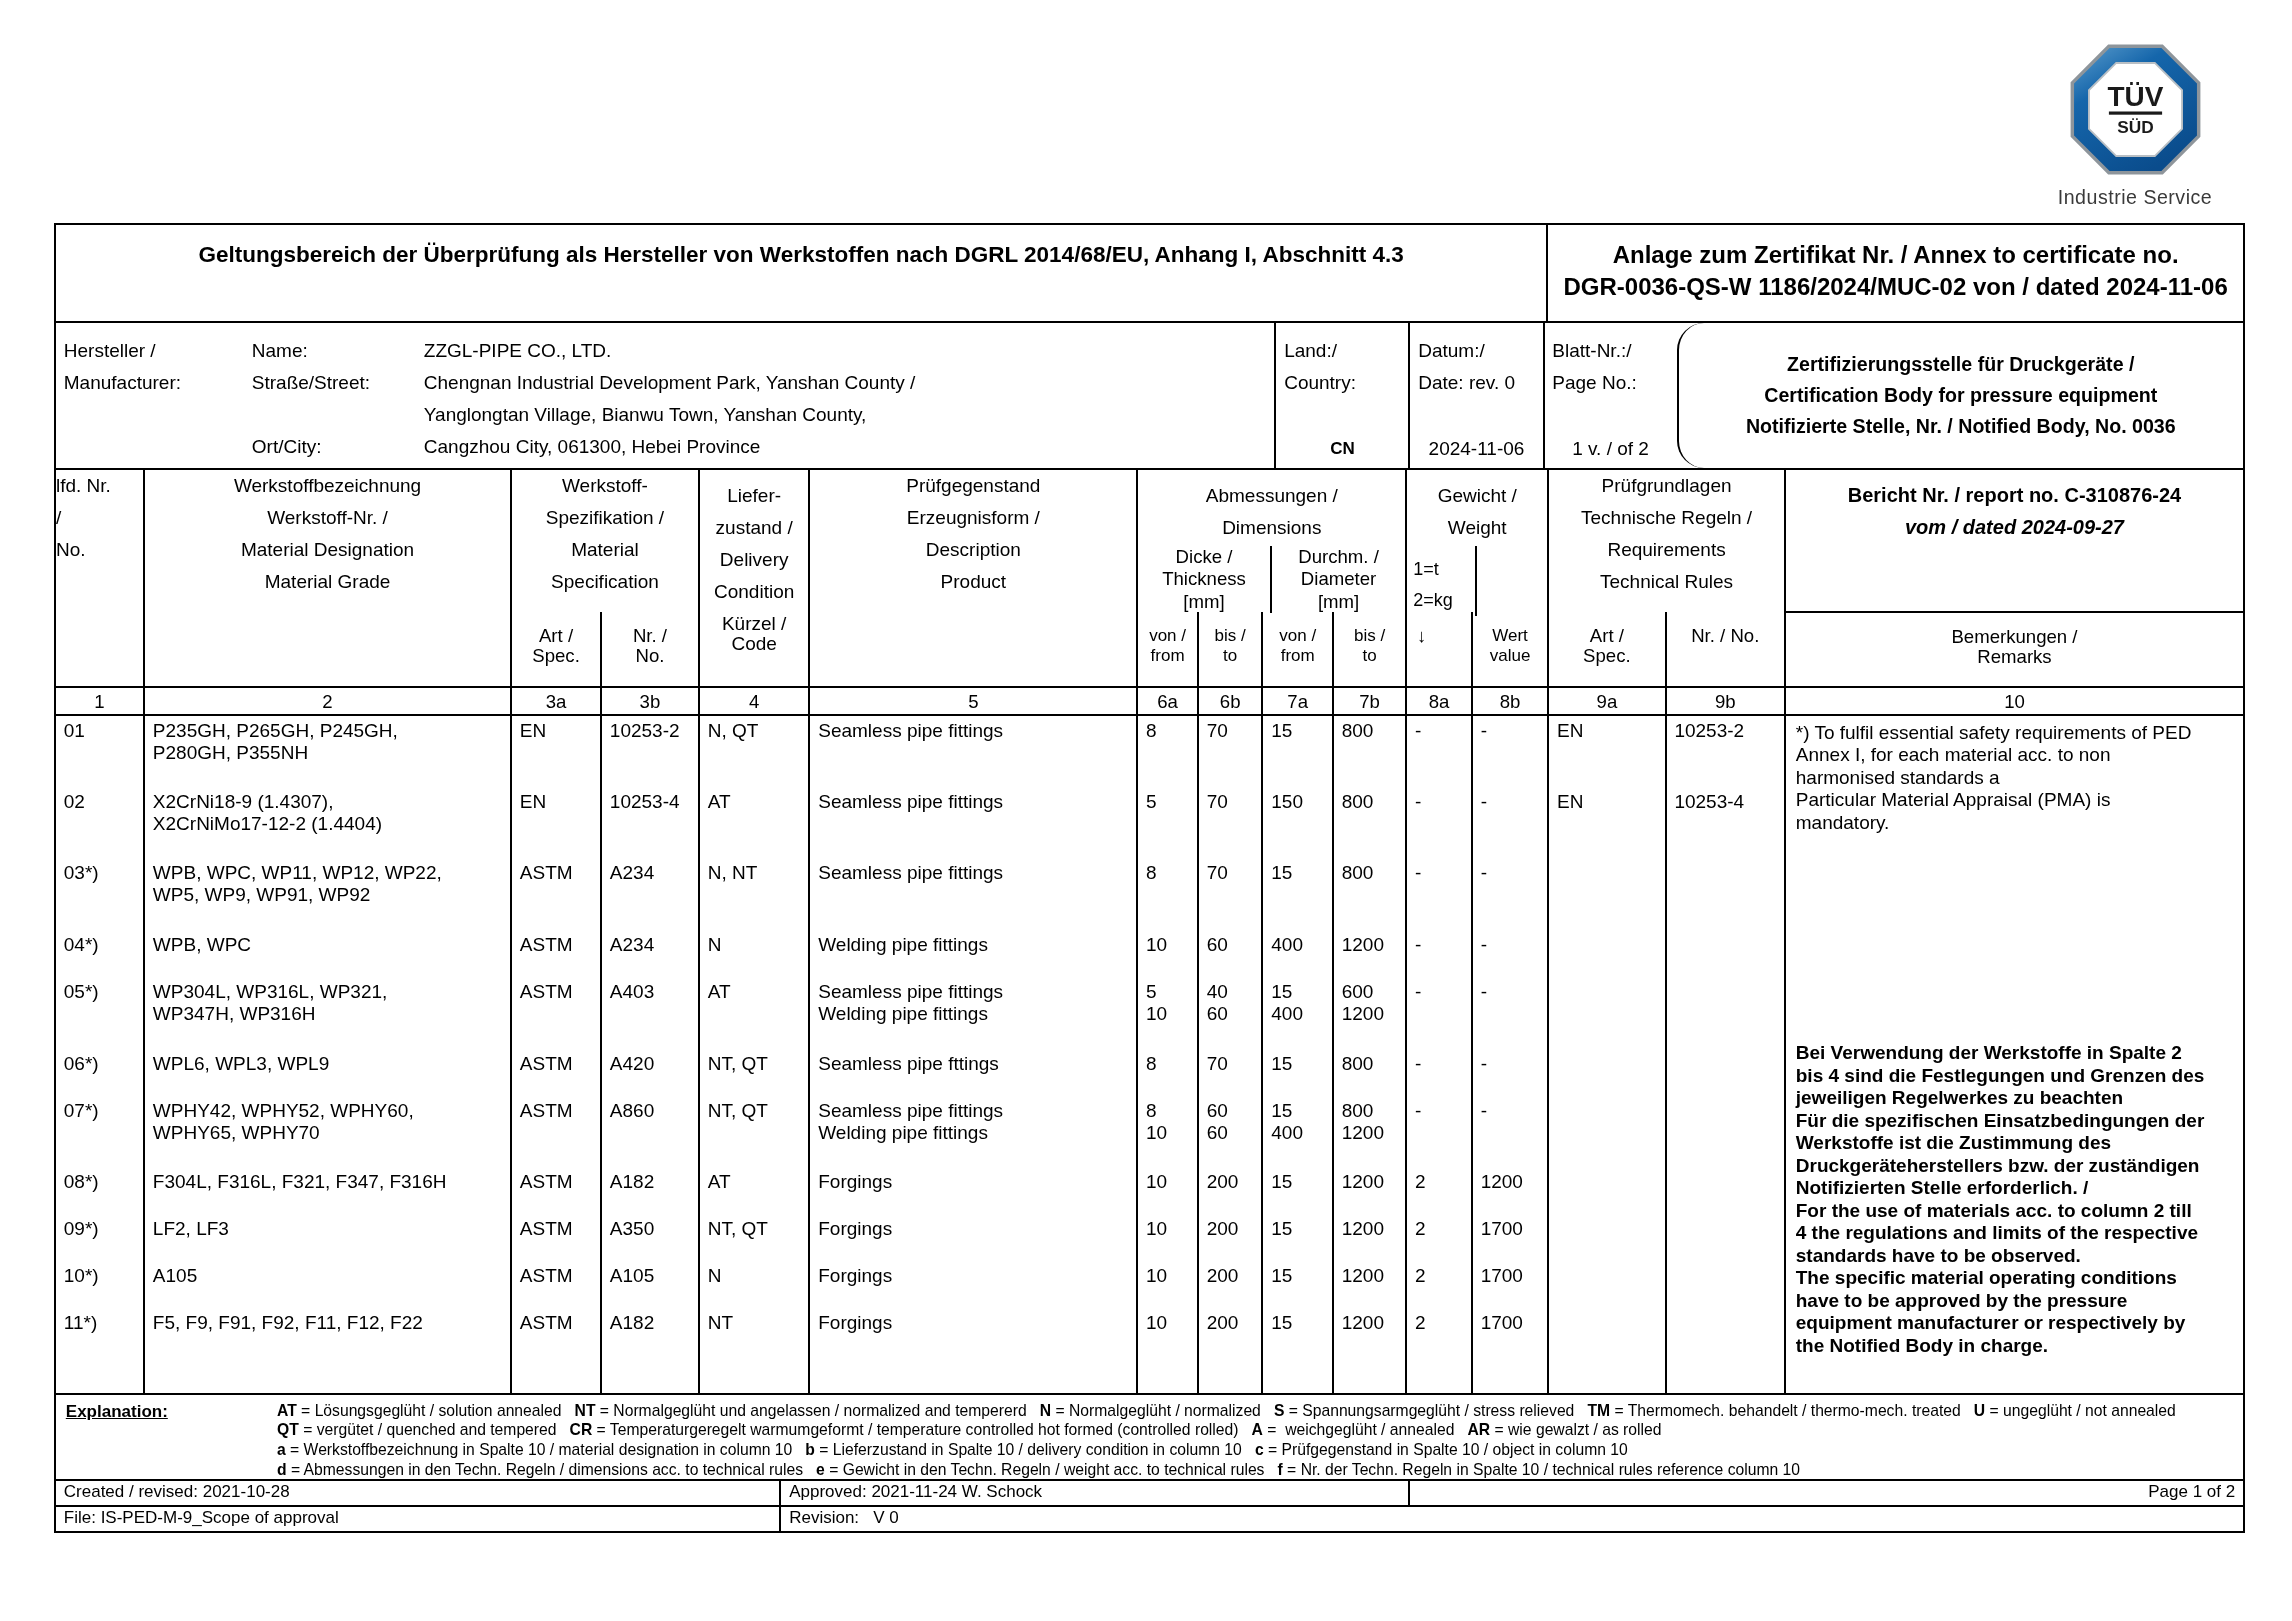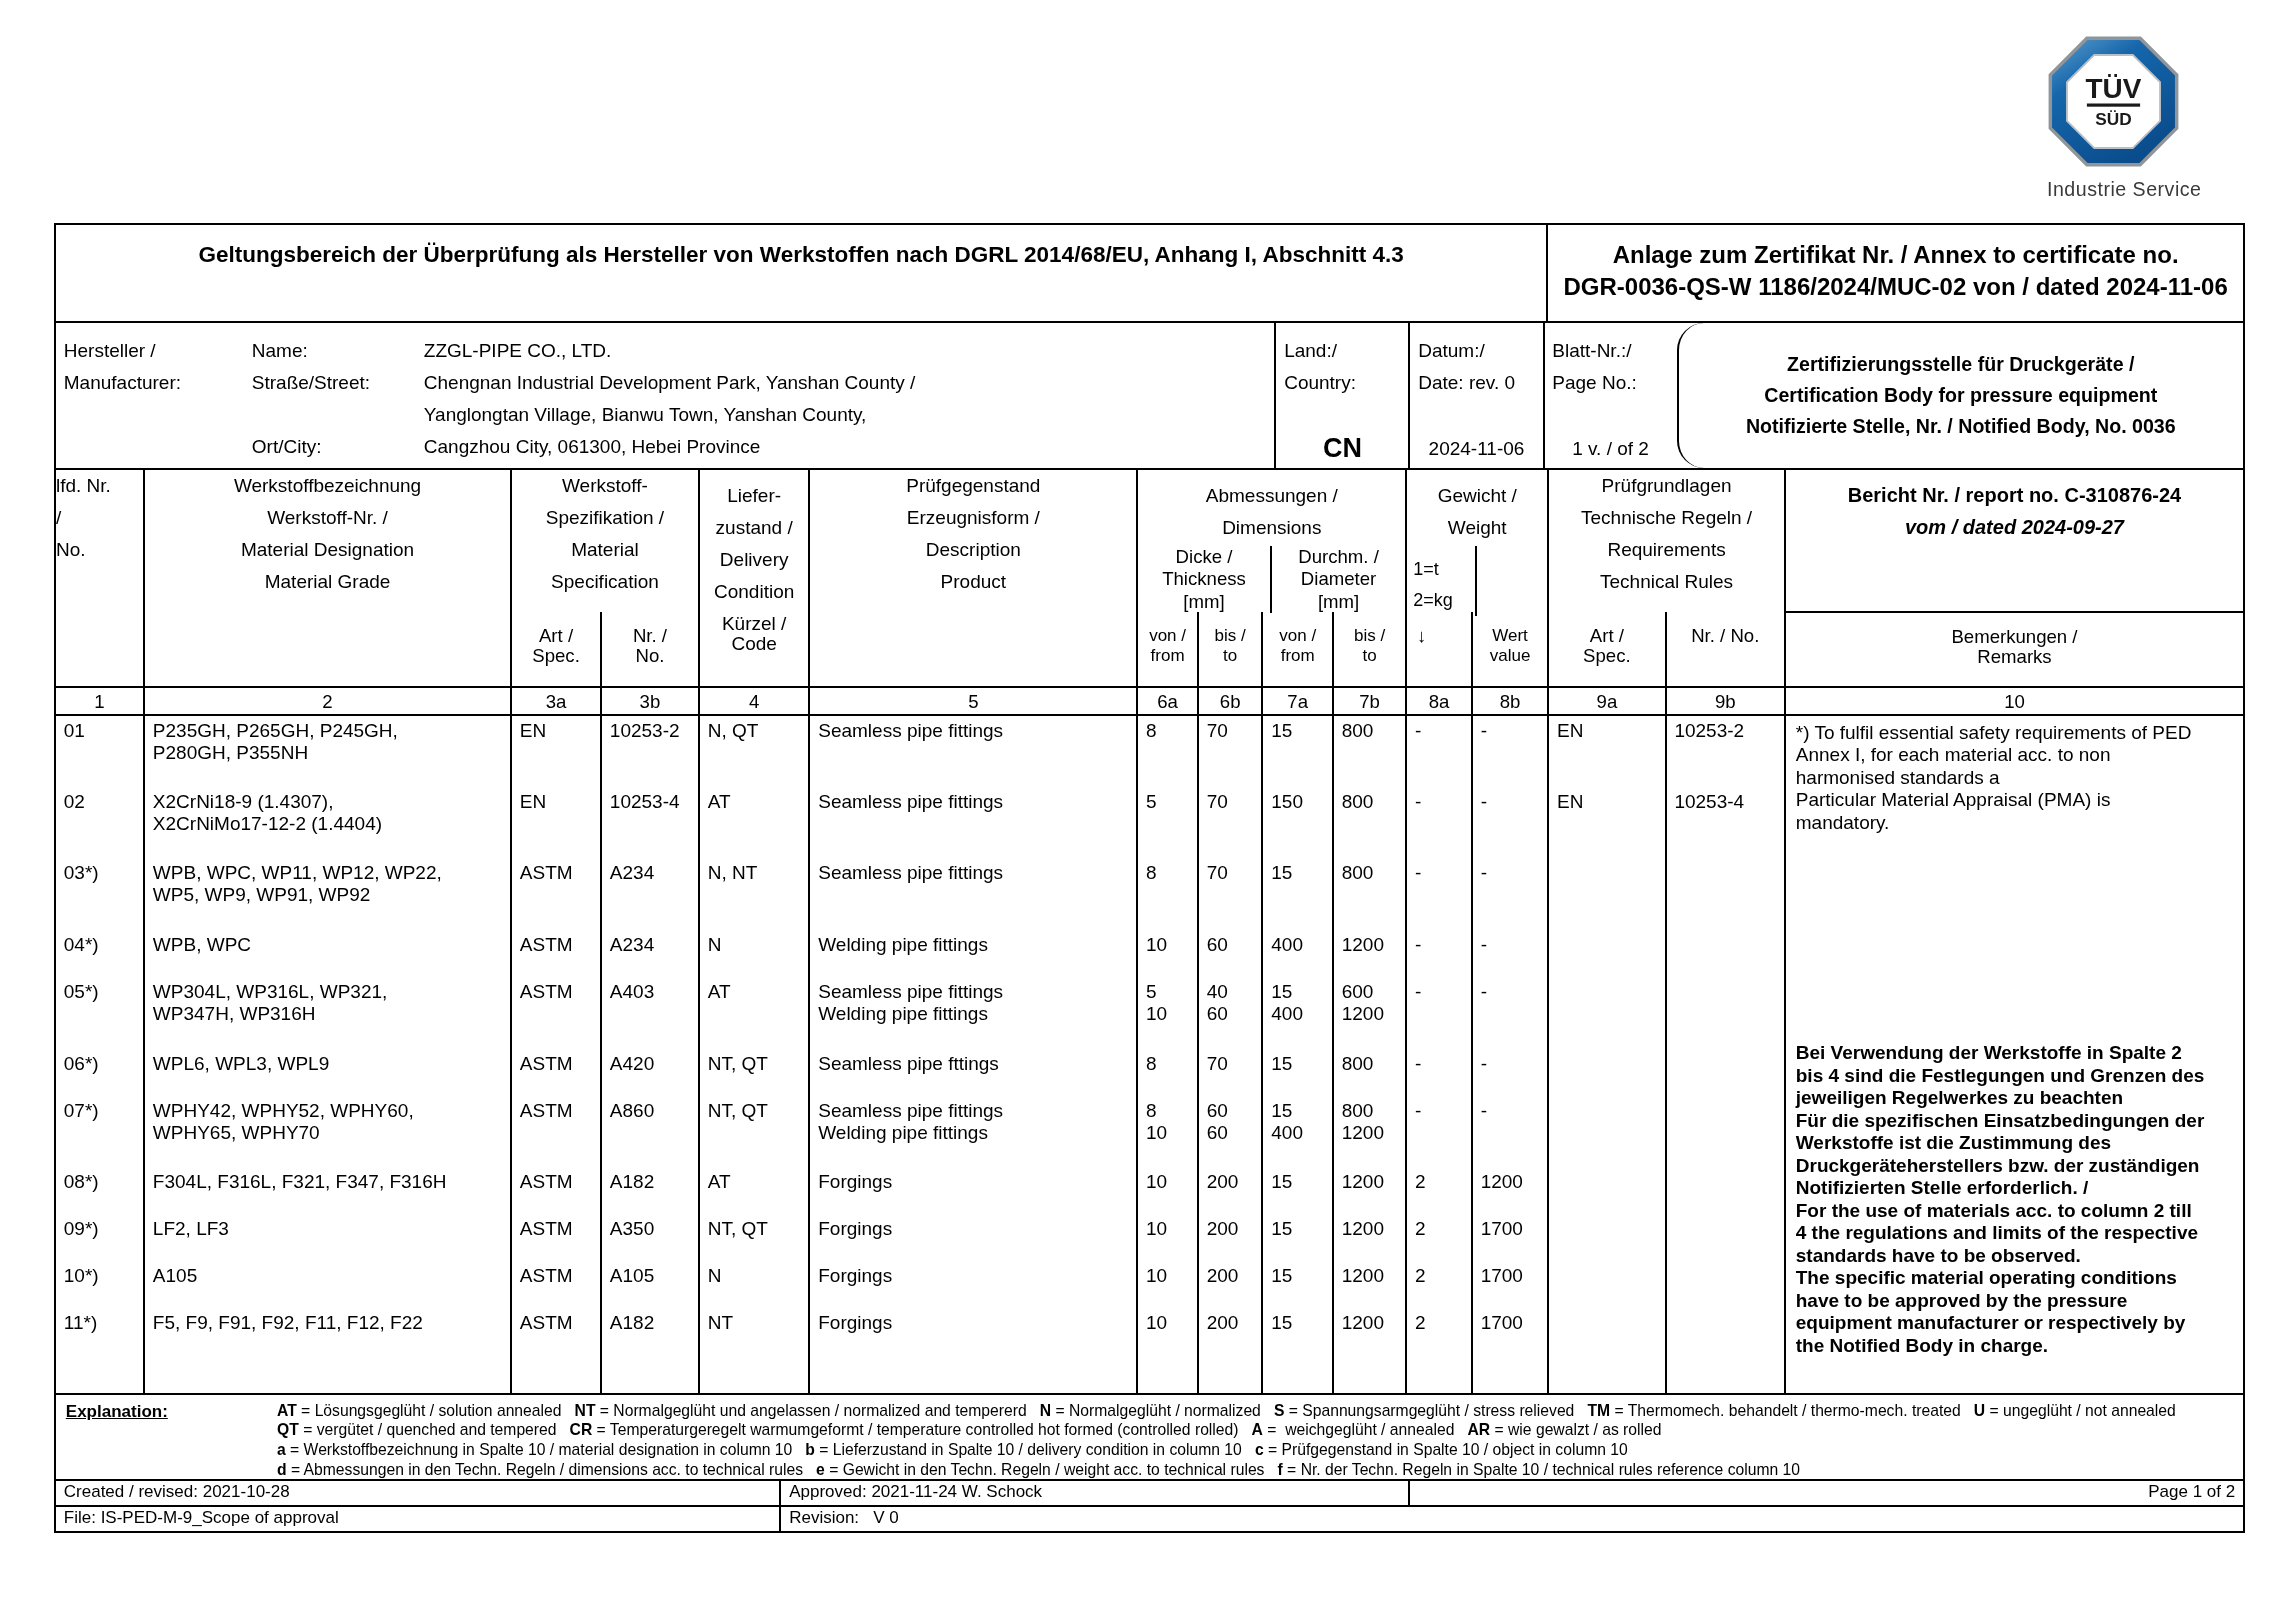--- a/index.html
+++ b/index.html
@@ -1,41 +1,41 @@
 <!DOCTYPE html>
 <html><head>
 <meta charset="utf-8">
 <style>
   html,body{margin:0;padding:0;background:#ffffff;}
   body{width:2293px;height:1621px;position:relative;font-family:"Liberation Sans",sans-serif;color:#000;}
   .page{position:absolute;inset:0;background:#fff;}
 
   
-  .logo-wrap{position:absolute;left:2047px;top:35px;width:176px;}
+  .logo-wrap{position:absolute;left:2047px;top:43px;width:176px;text-align:center;}
   .logo-caption{margin-top:5.9px;font-size:19.6px;color:#3a3a3a;letter-spacing:0.5px;}
 
   
   .doc{position:absolute;left:54px;top:223px;width:2191px;border:2.9px solid #000;box-sizing:border-box;background:#fff;}
 
   
   .band-title{display:flex;border-bottom:2px solid #000;height:98px;box-sizing:border-box;}
   .title-main{width:68.233%;border-right:2px solid #000;box-sizing:border-box;text-align:center;padding-top:13.7px;font-weight:bold;font-size:22.5px;line-height:32px;}
   .title-annex{flex:1;text-align:center;padding-top:13.7px;font-weight:bold;font-size:24px;line-height:32px;}
 
   
   .band-mfr{display:flex;border-bottom:2.9px solid #000;height:147px;box-sizing:border-box;font-size:19px;}
   .mfr-left{width:55.71%;box-sizing:border-box;display:flex;padding:11.8px 0 0 7.8px;line-height:32px;}
   .mfr-c1{width:188px;}
   .mfr-c2{width:172px;}
   .mfr-c3{flex:1;}
   .mfr-small{width:6.13%;box-sizing:border-box;border-left:2px solid #000;display:flex;flex-direction:column;padding:11.8px 0 9.8px 0;}
   .mfr-small .cell-top{padding-left:7.8px;line-height:32px;}
   .mfr-small .sp{flex:1;}
   .mfr-small .cell-val{text-align:center;line-height:19.6px;}
-  .val-bold{font-weight:bold;font-size:27px;}
+  .val-bold{font-weight:bold;font-size:17px;}
   .mfr-cert{flex:1;border-left:2px solid #000;box-sizing:border-box;display:flex;align-items:center;justify-content:center;text-align:center;font-weight:bold;font-size:19.6px;line-height:31px;padding:0 5.9px;border-radius:27px;}
 
   
   table.mt{width:100%;border-collapse:collapse;table-layout:fixed;font-size:19px;}
   table.mt td{padding:0;vertical-align:top;box-sizing:border-box;}
   .bl{border-left:2px solid #000;}
   .bt{border-top:2px solid #000;}
   tr.hA>td{height:142px;}
   .sparse{line-height:32px;padding-top:9.8px;}
   .ctr{text-align:center;}

